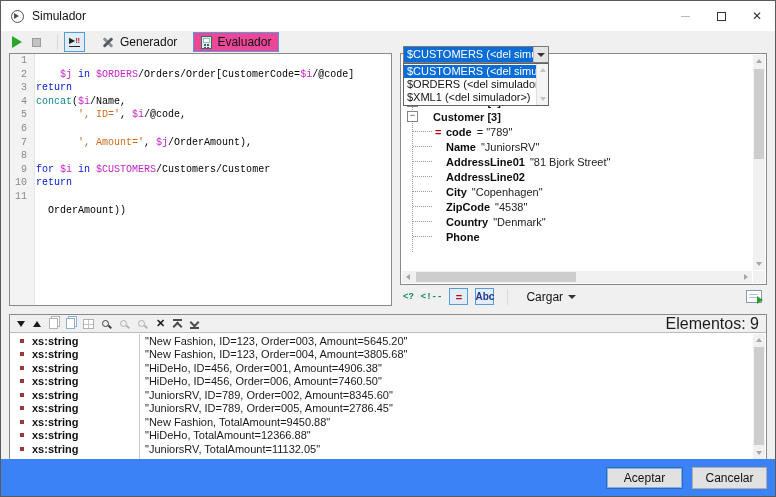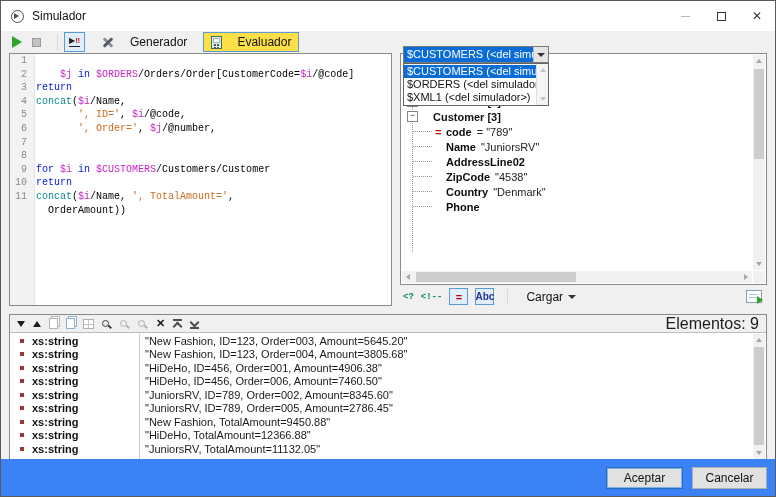--- a/index.html
+++ b/index.html
@@ -19,22 +19,22 @@
 
   
   .toolbar{position:absolute;left:0;top:30px;right:0;height:22px;display:flex;align-items:center;padding-left:11px}
   .play-icon{width:0;height:0;border-left:10px solid #2ca52c;border-top:6px solid transparent;border-bottom:6px solid transparent;margin-right:10px}
   .stop-icon{width:9px;height:9px;background:#c3c3c3;border:1px solid #9b9b9b;margin-right:10px}
   .tsep{width:1px;height:16px;background:#d9d9d9;margin:0 6px}
   .tglbtn{display:flex;align-items:center;justify-content:center;height:20px;border:1px solid #5b9bd5;background:#e1edf9;padding:0 4px}
   .ae-wrap{display:flex;align-items:flex-end;border-bottom:1px solid #222;padding-bottom:1px}
   .ae-tri{font-size:8px;color:#222;line-height:8px}
   .ae-marks{font-size:8px;color:#b22222;font-weight:bold;line-height:8px}
-  .flatbtn{display:flex;align-items:center;gap:15px;height:20px;padding:0 7px;font-size:12px;background:transparent;border:1px solid transparent;margin-left:8px}
-  .flatbtn.sel{border:1px solid #5b9bd5;background:#fde047}
+  .flatbtn{display:flex;align-items:center;gap:5px;height:20px;padding:0 7px;font-size:12px;background:transparent;border:1px solid transparent;margin-left:8px}
+  .flatbtn.sel{border:1px solid #5b9bd5;background:#ec4899}
   .tools-icon{position:relative;width:14px;height:14px}
   .tools-icon::before,.tools-icon::after{content:"";position:absolute;left:1px;top:6px;width:12px;height:3px;border-radius:1px}
   .tools-icon::before{background:#8a8f98;transform:rotate(45deg)}
   .tools-icon::after{background:#565b63;transform:rotate(-45deg)}
   .calc-icon{position:relative;width:11px;height:13px;border:1px solid #3f6e4f;background:#dff0e2}
   .calc-icon::before{content:"";position:absolute;left:1px;top:1px;right:1px;height:3px;background:#fff;border:1px solid #9ab5c5}
   .calc-icon::after{content:"";position:absolute;left:2px;top:7px;width:2px;height:2px;background:#3f5e7e;box-shadow:3px 0 #3f5e7e,0 3px #3f5e7e,3px 3px #3f5e7e}
 
   
   .editor{position:absolute;left:8px;top:52px;width:383px;height:253px;background:#fff;border:1px solid #898989;overflow:hidden;font-family:"Liberation Mono",monospace;font-size:10px;line-height:13.6px}
@@ -170,26 +170,26 @@
   </div>
 
   <div class="editor">
     <div class="gutter"></div>
     <div>
         <div class="cline"><span class="lnum">1</span></div>
         <div class="cline"><span class="lnum">2</span><span class="ctext"><span class="tk-p">    </span><span class="tk-v">$j</span><span class="tk-p"> </span><span class="tk-k">in</span><span class="tk-p"> </span><span class="tk-v">$ORDERS</span><span class="tk-p">/Orders/Order[CustomerCode=</span><span class="tk-v">$i</span><span class="tk-p">/@code]</span></span></div>
         <div class="cline"><span class="lnum">3</span><span class="ctext"><span class="tk-k">return</span></span></div>
         <div class="cline"><span class="lnum">4</span><span class="ctext"><span class="tk-f">concat</span><span class="tk-p">(</span><span class="tk-v">$i</span><span class="tk-p">/Name,</span></span></div>
         <div class="cline"><span class="lnum">5</span><span class="ctext"><span class="tk-p">       </span><span class="tk-s">', ID='</span><span class="tk-p">, </span><span class="tk-v">$i</span><span class="tk-p">/@code,</span></span></div>
-        <div class="cline"><span class="lnum">6</span><span class="ctext"><span class="tk-p">       </span><span class="tk-s">', Order='</span><span class="tk-p">, </span><span class="tk-v">$j</span><span class="tk-p">/@number,</span></span></div>
-        <div class="cline"><span class="lnum">7</span></div>
+        <div class="cline"><span class="lnum">6</span></div>
+        <div class="cline"><span class="lnum">7</span><span class="ctext"><span class="tk-p">       </span><span class="tk-s">', Amount='</span><span class="tk-p">, </span><span class="tk-v">$j</span><span class="tk-p">/OrderAmount),</span></span></div>
         <div class="cline"><span class="lnum">8</span><span class="ctext"></span></div>
         <div class="cline"><span class="lnum">9</span><span class="ctext"><span class="tk-k">for</span><span class="tk-p"> </span><span class="tk-v">$i</span><span class="tk-p"> </span><span class="tk-k">in</span><span class="tk-p"> </span><span class="tk-v">$CUSTOMERS</span><span class="tk-p">/Customers/Customer</span></span></div>
         <div class="cline"><span class="lnum">10</span><span class="ctext"><span class="tk-k">return</span></span></div>
-        <div class="cline"><span class="lnum">11</span><span class="ctext"><span class="tk-f">concat</span><span class="tk-p">(</span><span class="tk-v">$i</span><span class="tk-p">/Name, </span><span class="tk-s">', TotalAmount='</span><span class="tk-p">,</span></span></div>
+        <div class="cline"><span class="lnum">11</span></div>
         <div class="cline"><span class="lnum"></span><span class="ctext"><span class="tk-p">  OrderAmount))</span></span></div>
       </div>
   </div>
 
   <div class="rpanel">
     <div class="treebox">
       <div class="tree-vline"></div>
       <div class="tree-rows">
           <div class="trow lv0">
             <span class="toggle">+</span>
@@ -207,21 +207,33 @@
           </div>
           <div class="trow lv1">
             <span class="dash"></span>
             <span class="aeq"></span>
             <span class="tname">Name</span>
             <span class="tval">"JuniorsRV"</span>
           </div>
           <div class="trow lv1">
             <span class="dash"></span>
             <span class="aeq"></span>
+            <span class="tname">AddressLine01</span>
+            <span class="tval">"81 Bjork Street"</span>
+          </div>
+          <div class="trow lv1">
+            <span class="dash"></span>
+            <span class="aeq"></span>
             <span class="tname">AddressLine02</span>
+          </div>
+          <div class="trow lv1">
+            <span class="dash"></span>
+            <span class="aeq"></span>
+            <span class="tname">City</span>
+            <span class="tval">"Copenhagen"</span>
           </div>
           <div class="trow lv1">
             <span class="dash"></span>
             <span class="aeq"></span>
             <span class="tname">ZipCode</span>
             <span class="tval">"4538"</span>
           </div>
           <div class="trow lv1">
             <span class="dash"></span>
             <span class="aeq"></span>

